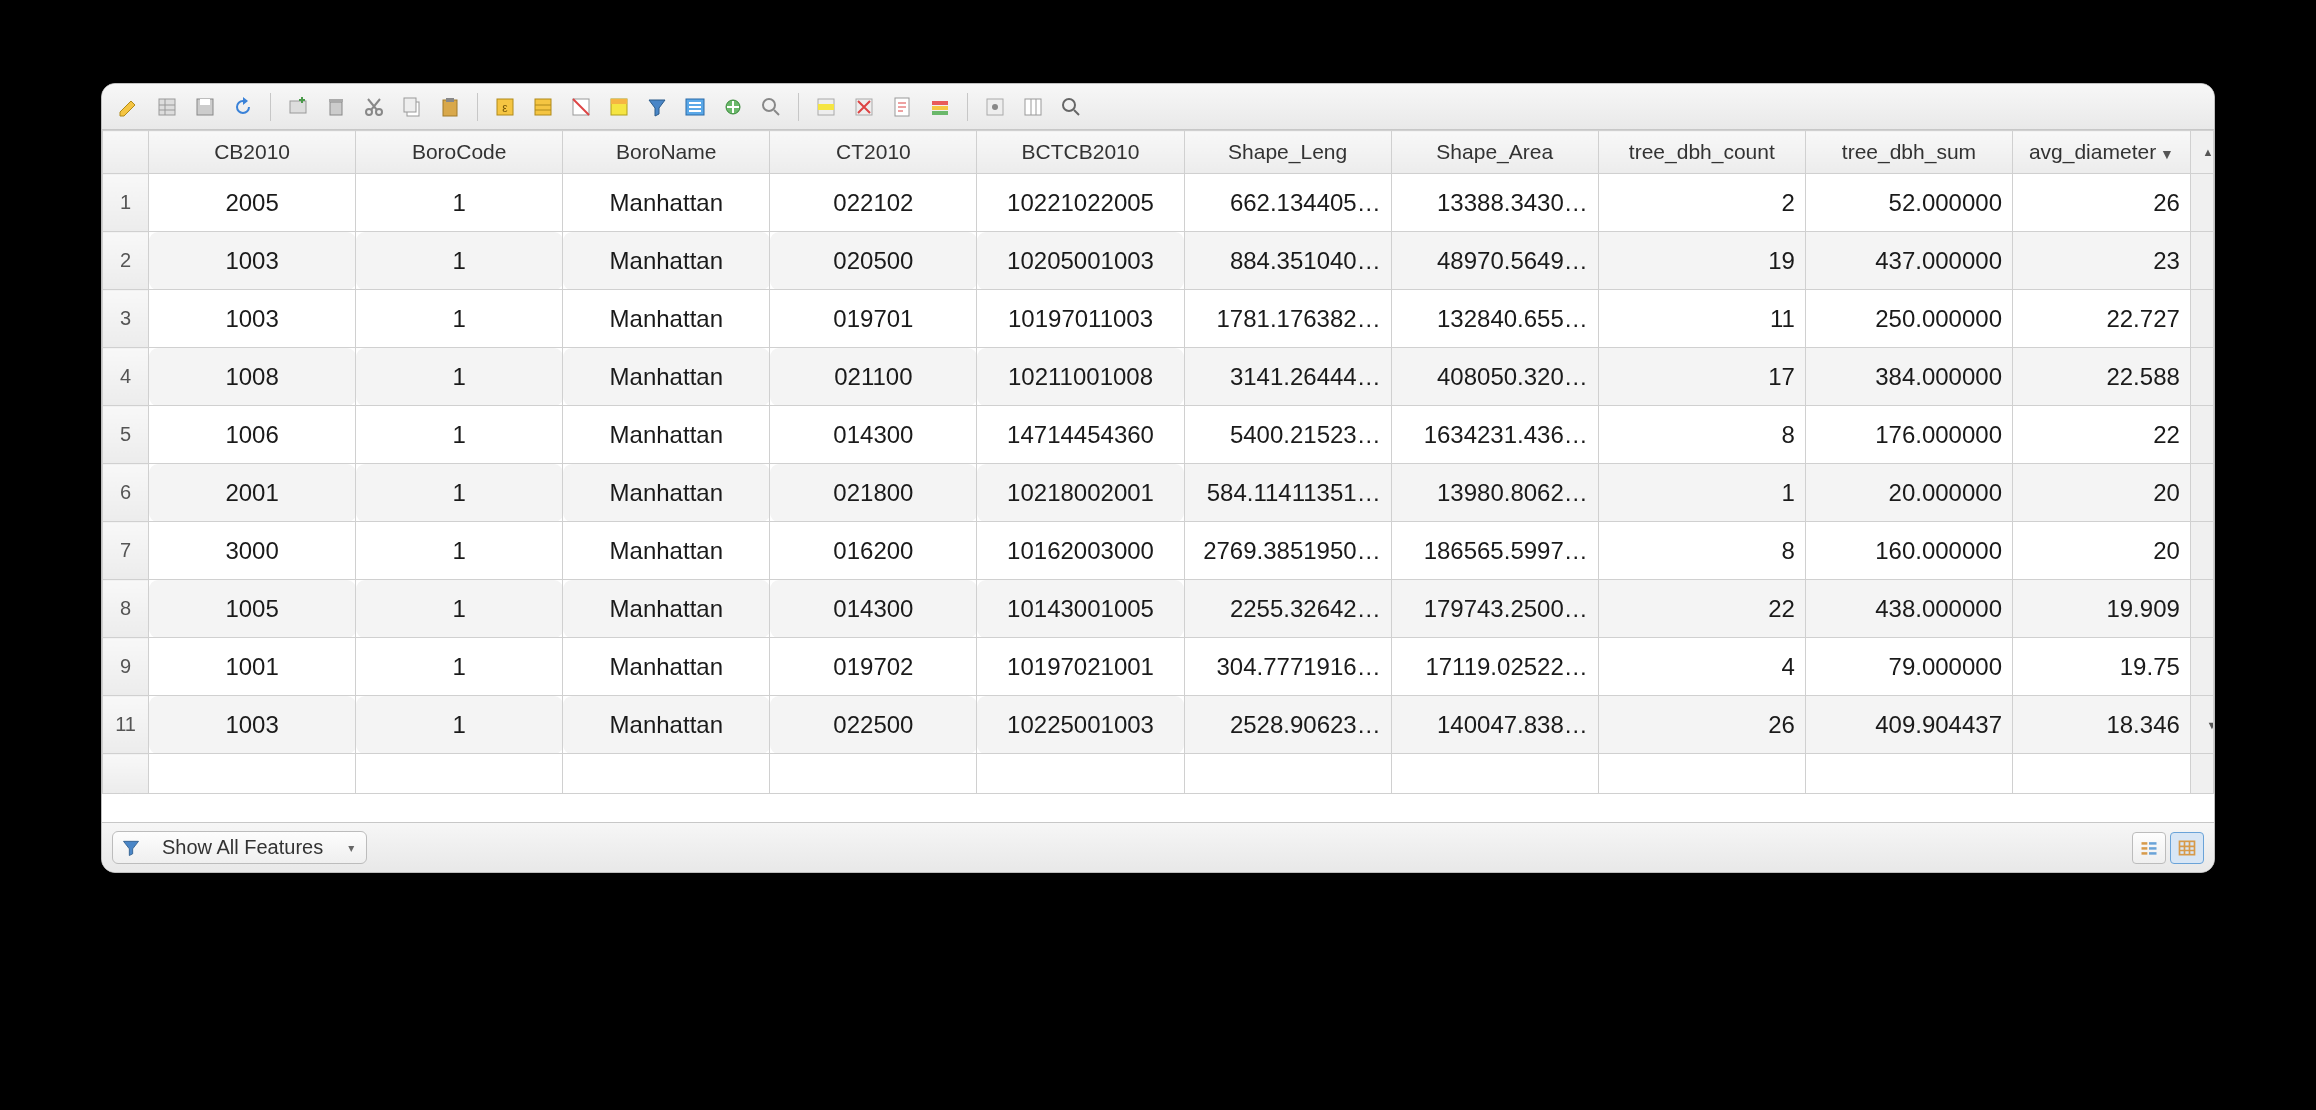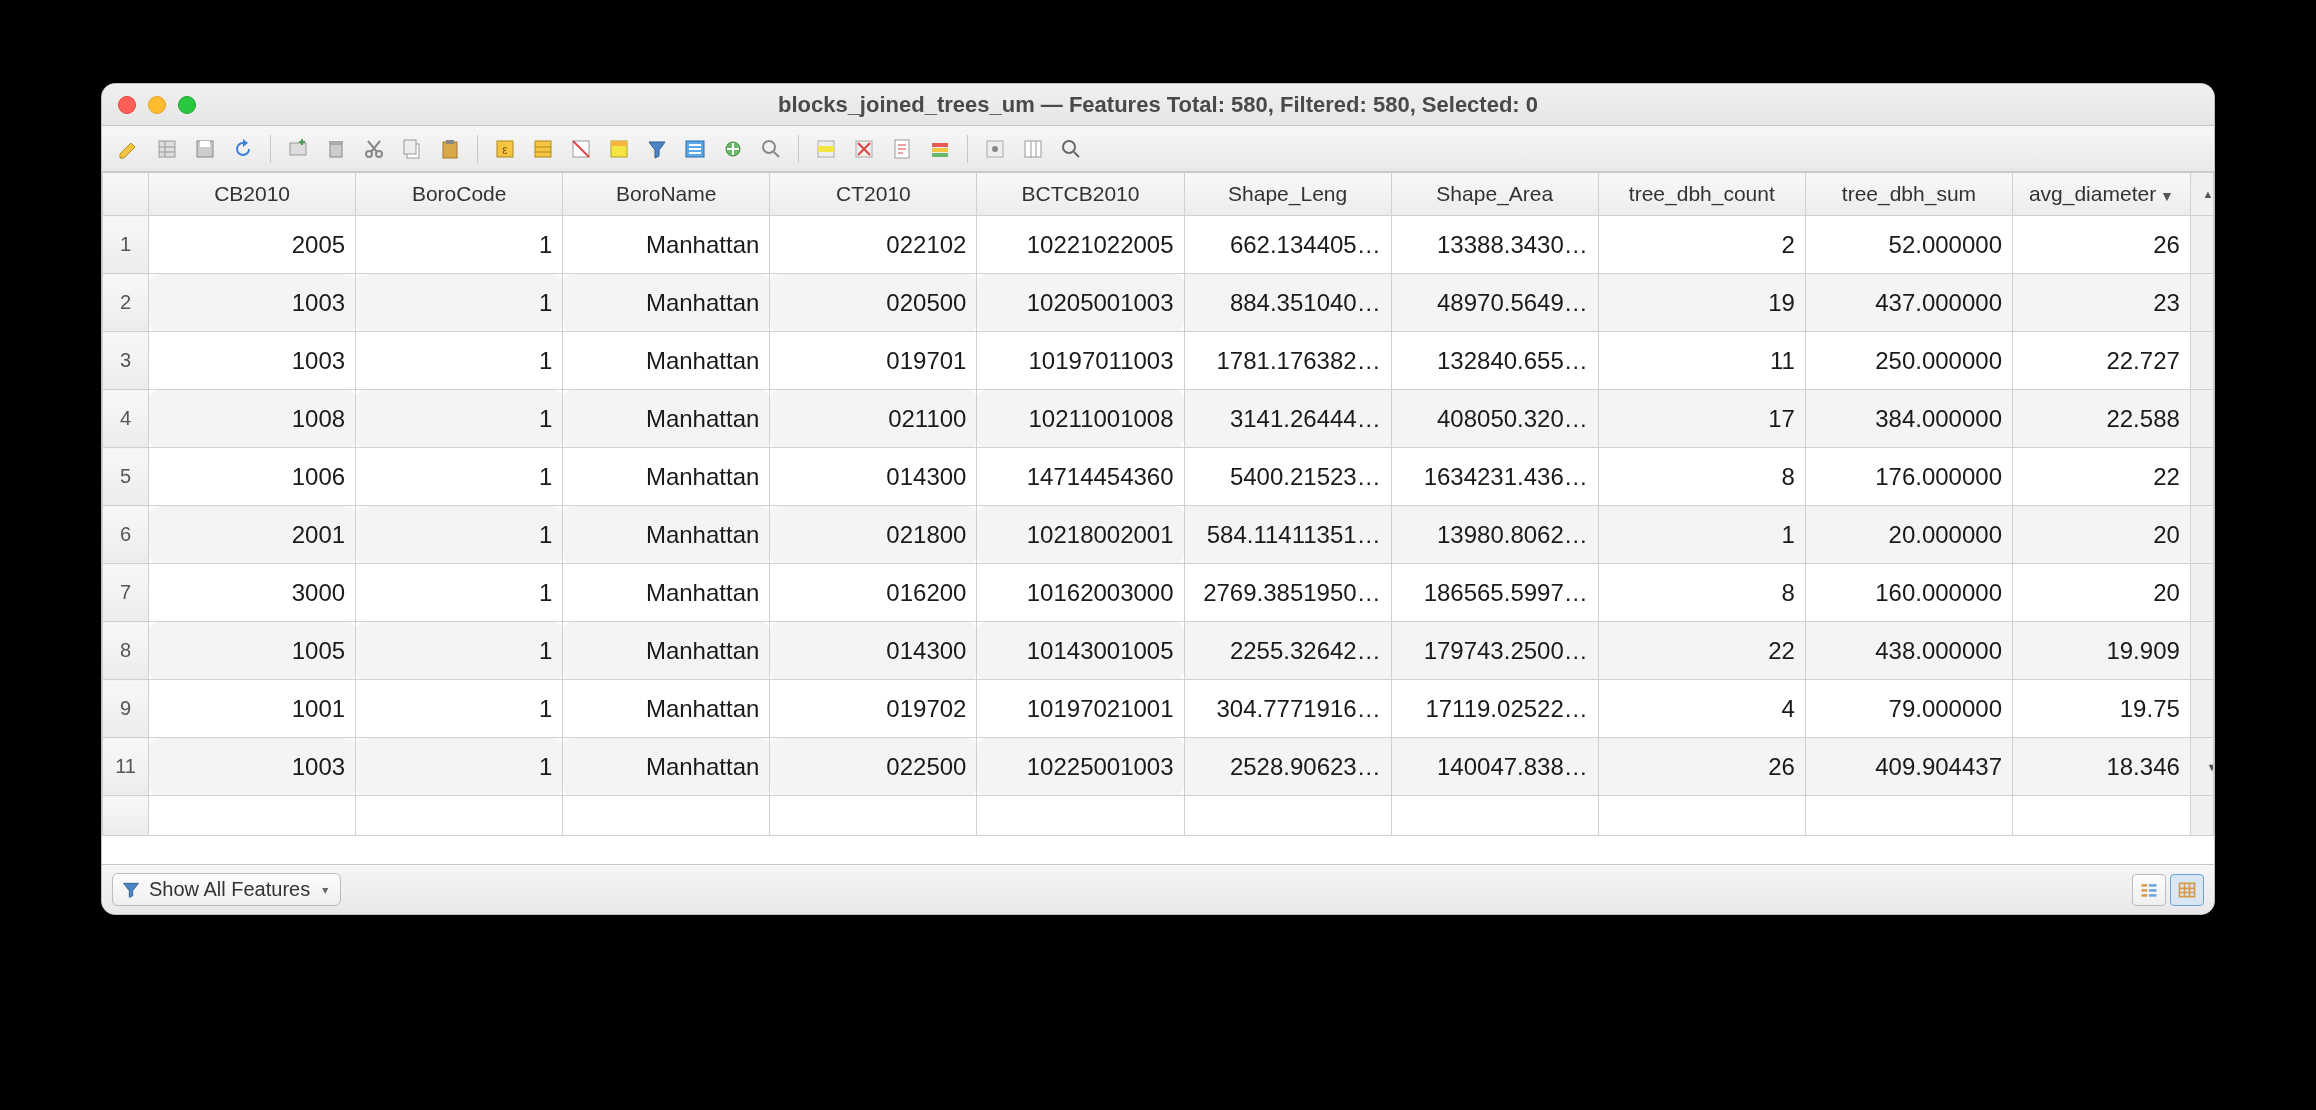--- a/index.html
+++ b/index.html
@@ -105,21 +105,21 @@
   }
   td.rownum {
     background: linear-gradient(#f8f8f8,#ececec);
     text-align: center;
     font-size: 20px;
     color: #555;
     width: 44px;
   }
   tr:nth-child(even) td.data { background: #f4f4f4; }
   td.data { color: #1a1a1a; }
-  td.left { text-align: right; border-radius: 9px; }
+  td.left { text-align: center; border-radius: 9px; }
   td.right { text-align: right; }
   col.c-rownum { width: 44px; }
   col.c0 { width: 198px; }
   col.c1 { width: 198px; }
   col.c2 { width: 198px; }
   col.c3 { width: 198px; }
   col.c4 { width: 198px; }
   col.c5 { width: 198px; }
   col.c6 { width: 198px; }
   col.c7 { width: 198px; }
@@ -138,21 +138,21 @@
     background: linear-gradient(#f6f6f6,#e8e8e8);
     border-top: 1px solid #c7c7c7;
     display: flex;
     align-items: center;
     padding: 0 10px;
     justify-content: space-between;
   }
   .filter-btn {
     display: flex;
     align-items: center;
-    gap: 8px;
+    gap: 21px;
     background: linear-gradient(#fdfdfd,#efefef);
     border: 1px solid #bcbcbc;
     border-radius: 6px;
     padding: 4px 12px 4px 8px;
     font-size: 20px;
     color: #333;
   }
   .filter-btn .dd { font-size:12px; color:#666; margin-left:4px;}
   .view-toggle {
     display:flex; gap:4px;
@@ -166,28 +166,20 @@
   }
   .vbtn.active { background:#d8e6f5; border-color:#6aa3d8;}
   .extra-row td {
     height: 40px;
   }
 </style>
 </head>
 <body>
 
 <div class="window">
-  <div class="titlebar">
-    <div class="traffic">
-      <div class="dot red"></div>
-      <div class="dot yellow"></div>
-      <div class="dot green"></div>
-    </div>
-    <div class="title">blocks_joined_trees_um — Features Total: 580, Filtered: 580, Selected: 0</div>
-  </div>
 
   <div class="toolbar" id="toolbar">
       <div class="tbtn">
         <svg viewBox="0 0 24 24">
           <path d="M3 17l11-11 4 4-11 11H3v-4z" fill="#f5c542" stroke="#b08a1a"></path>
         </svg>
       </div>
       <div class="tbtn">
         <svg viewBox="0 0 24 24">
           <rect x="4" y="4" width="16" height="16" fill="#ddd" stroke="#999"></rect>

